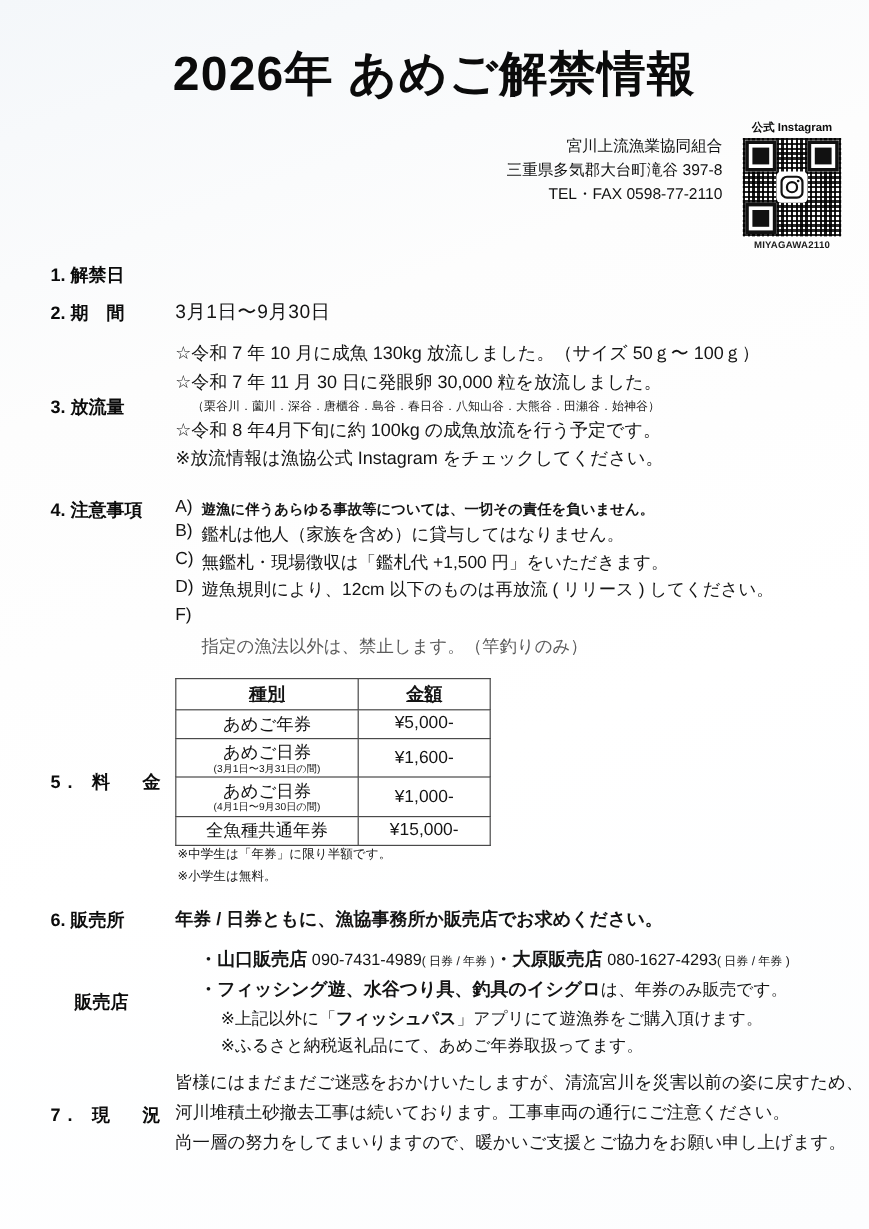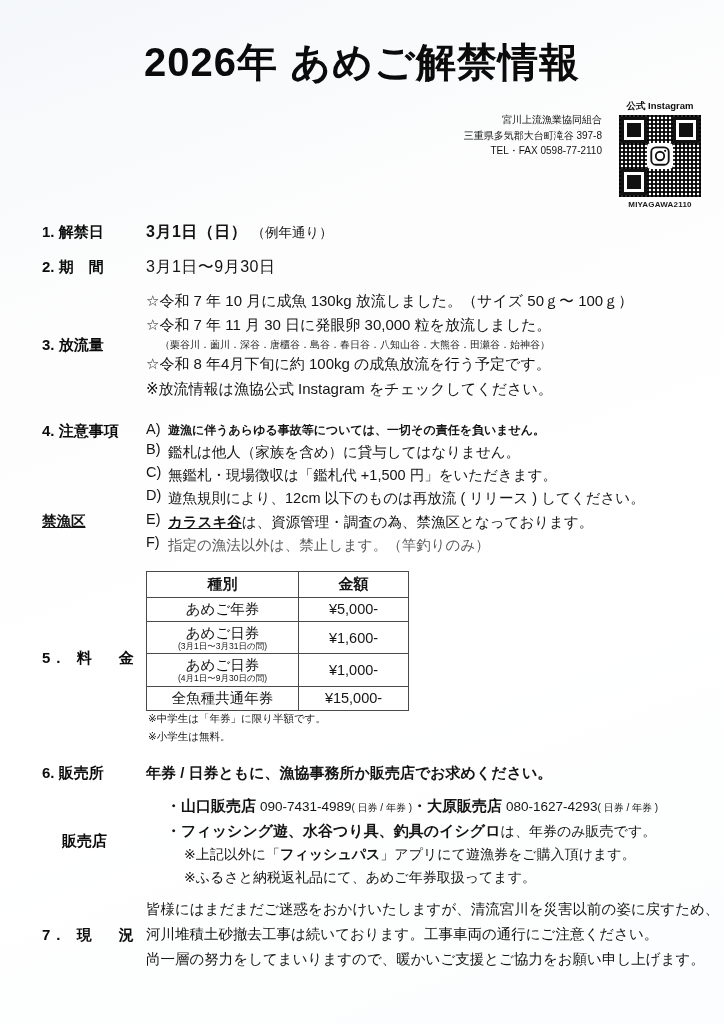--- a/index.html
+++ b/index.html
@@ -41,21 +41,21 @@
   
   .header-block {
     display: flex;
     justify-content: flex-end;
     align-items: flex-start;
     padding: 16px 18px 0 0;
     gap: 12px;
   }
   .org-lines {
     text-align: right;
-    font-size: 10px;
+    font-size: 13px;
     line-height: 1.55;
     color: #111;
     padding-top: 12px;
   }
   .org-lines div { white-space: nowrap; }
 
   .qr-col {
     width: 92px;
     text-align: center;
   }
@@ -190,39 +190,40 @@
     flex: 0 0 22px;
     font-size: 14.5px;
   }
   .notice-text {
     flex: 1 1 auto;
     font-size: 14.5px;
     line-height: 1.6;
     white-space: nowrap;
   }
   .notice-text.bold { font-weight: 700; font-size: 12px; }
-  .notice-text.faint { color: #5b5b5b; }
+  .notice-text.faint { color: #5b5b5b; margin-top: 23px; }
   .ul-bold { font-weight: 700; text-decoration: underline; }
   table.price {
     border-collapse: collapse;
     table-layout: fixed;
     width: 262px;
     background: #fff;
   }
   table.price td, table.price th {
     border: 1px solid #4a4a4a;
     text-align: center;
     padding: 2px 4px;
     font-size: 14.5px;
     font-weight: 400;
   }
   table.price th {
     font-weight: 700;
     font-size: 15px;
     padding: 3px 4px;
+    text-decoration: underline;
   }
   table.price col.c1 { width: 152px; }
   table.price col.c2 { width: 110px; }
   .cell-sub {
     display: block;
     font-size: 8.5px;
     line-height: 1.1;
     margin-top: -1px;
   }
   .table-notes {
@@ -278,24 +279,20 @@
     </div>
   </div>
 
   <div class="body-area">
 
     <div class="sec">
       <div class="sec-label">
         <span>1.</span>
         <span>解禁日</span>
       </div>
-      <div class="sec-body">
-        <span class="val-strong">3月1日（日）</span>
-        <span class="paren-normal">（例年通り）</span>
-      </div>
     </div>
 
     <div class="gap-sm"></div>
 
     <div class="sec">
       <div class="sec-label">
         <span>2.</span>
         <span>期　間</span>
       </div>
       <div class="sec-body">
@@ -342,25 +339,20 @@
         <div class="notice-mark">C)</div>
         <div class="notice-text">無鑑札・現場徴収は「鑑札代 +1,500 円」をいただきます。</div>
       </div>
 
       <div class="notice-row">
         <div class="notice-left blank">&nbsp;</div>
         <div class="notice-mark">D)</div>
         <div class="notice-text">遊魚規則により、12cm 以下のものは再放流 ( リリース ) してください。</div>
       </div>
 
-      <div class="notice-row">
-        <div class="notice-left">禁漁区</div>
-        <div class="notice-mark">E)</div>
-        <div class="notice-text"><span class="ul-bold">カラスキ谷</span><span>は、資源管理・調査の為、禁漁区となっております。</span></div>
-      </div>
 
       <div class="notice-row">
         <div class="notice-left blank">&nbsp;</div>
         <div class="notice-mark faint">F)</div>
         <div class="notice-text faint">指定の漁法以外は、禁止します。（竿釣りのみ）</div>
       </div>
     </div>
 
     <div class="gap-md"></div>
 

